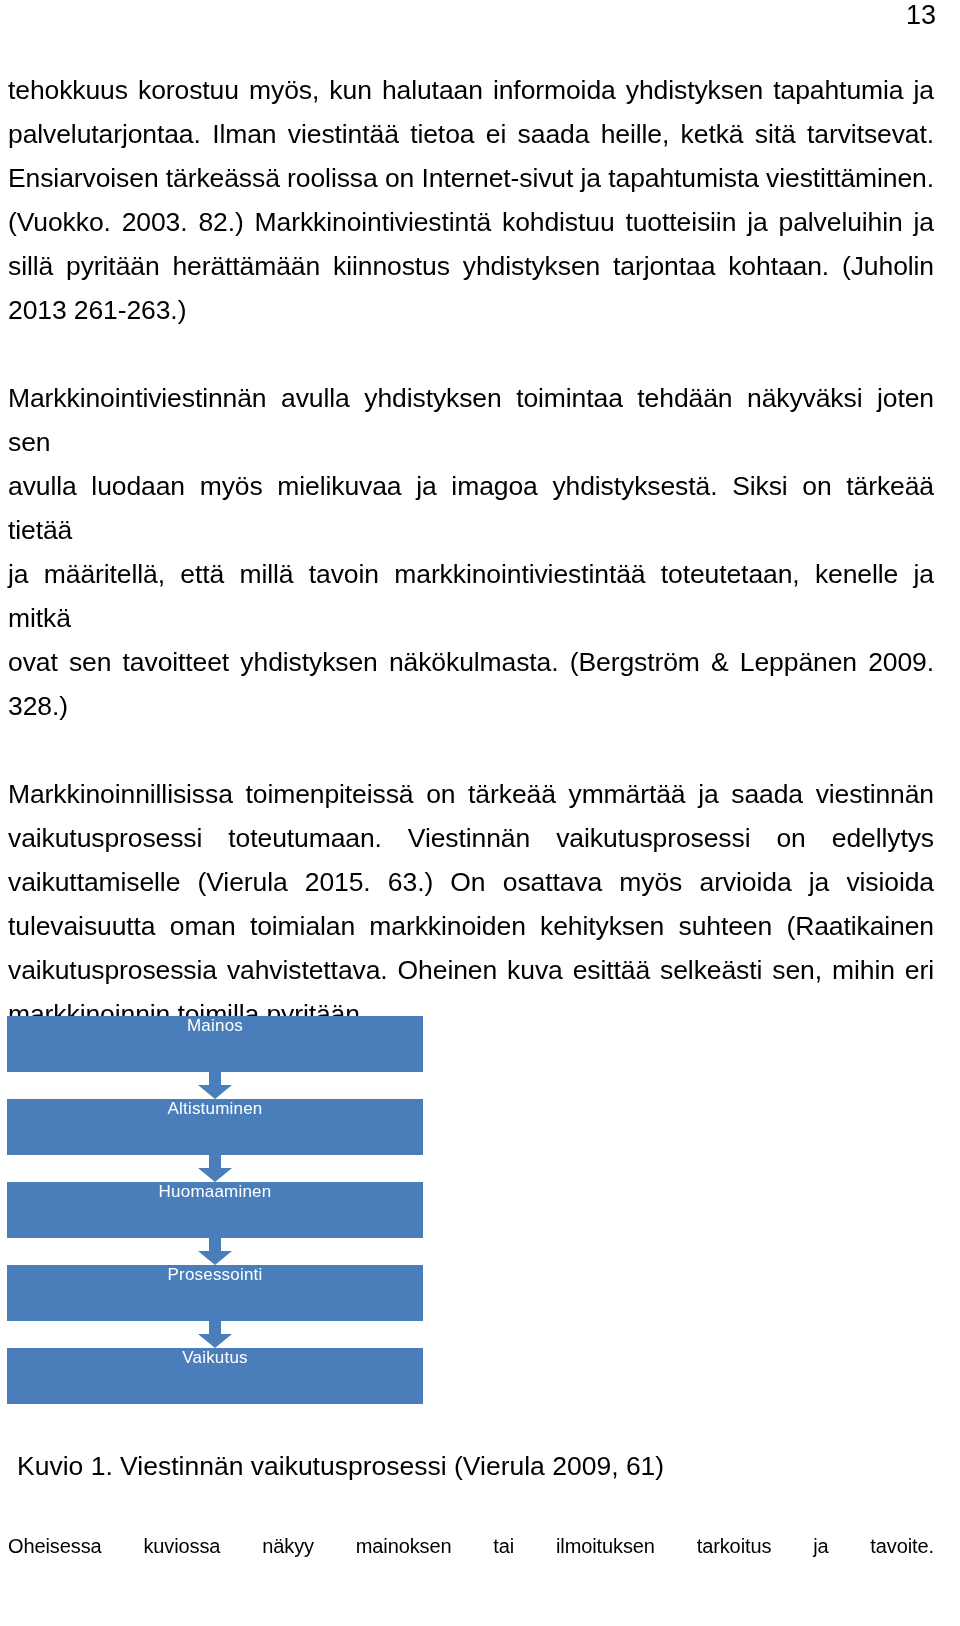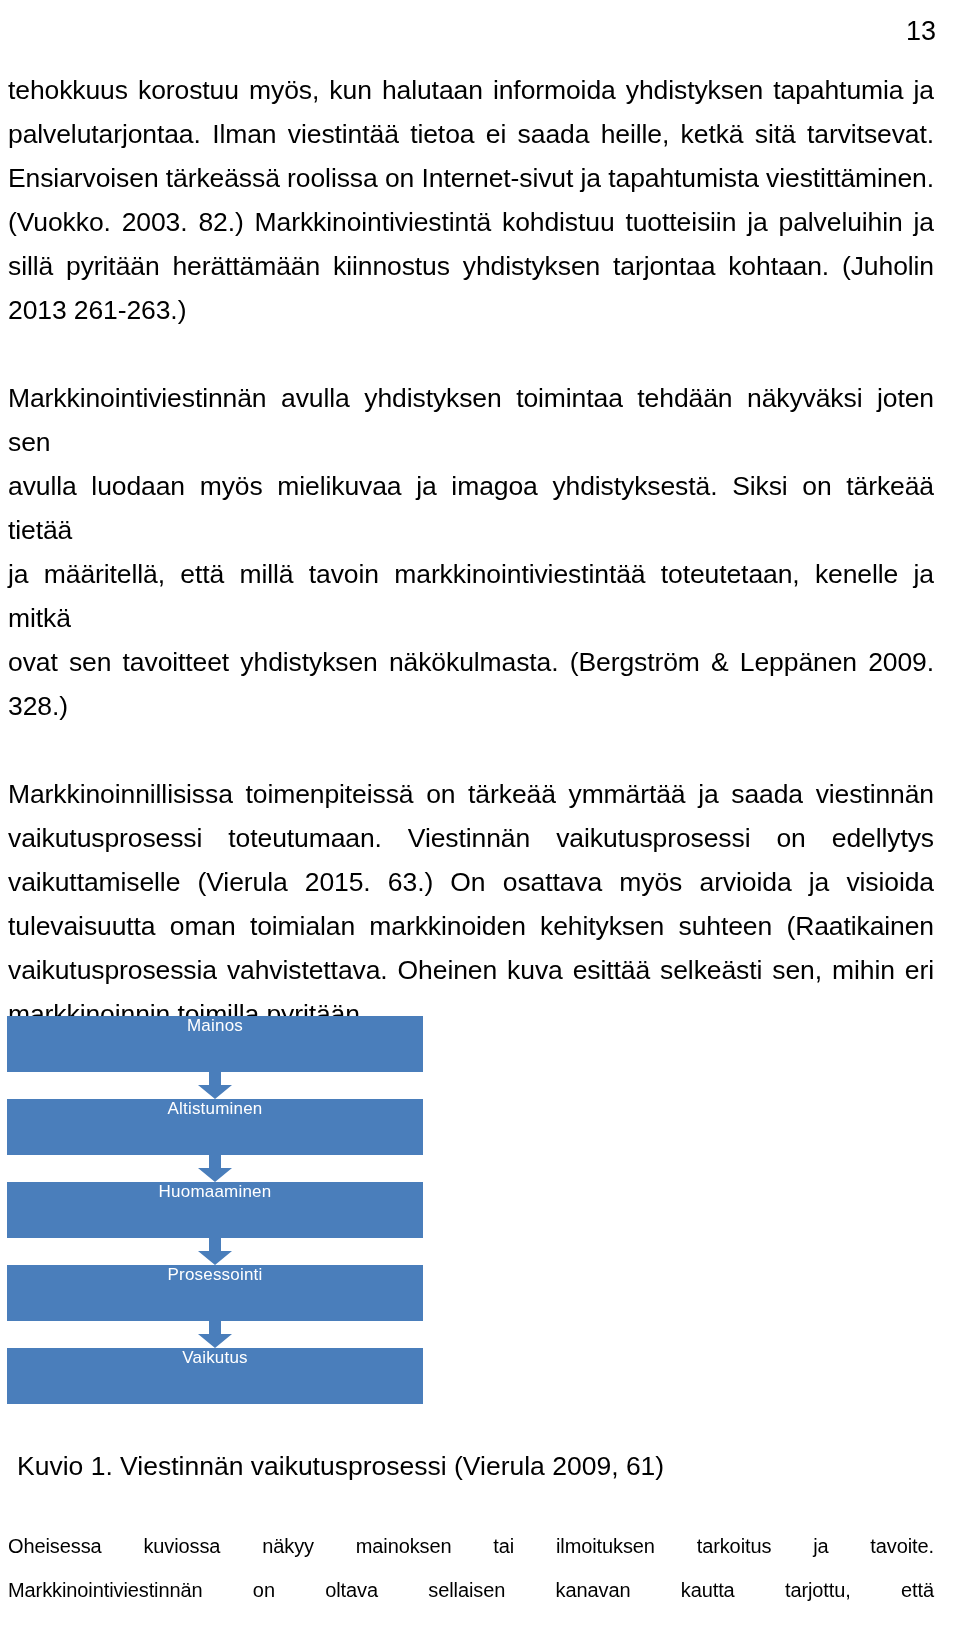--- a/index.html
+++ b/index.html
@@ -19,21 +19,21 @@
   .page {
     position: relative;
     width: 960px;
     height: 1626px;
     box-sizing: border-box;
   }
 
   
   .page-number {
     position: absolute;
-    top: 18px;
+    top: 2px;
     right: 24px;
     font-size: 27px;
     line-height: 1;
     letter-spacing: 0px;
     text-align: center;
   }
 
   
   .content {
     position: absolute;
@@ -214,17 +214,16 @@
       <span>Vaikutus</span>
     </div>
 
   </div>
 
   <div class="caption">Kuvio 1. Viestinnän vaikutusprosessi (Vierula 2009, 61)</div>
 
   <div class="tail">
     <p>
       <span class="line">Oheisessa kuviossa näkyy mainoksen tai ilmoituksen tarkoitus ja tavoite.</span>
-      <span class="line">Markkinointiviestinnän on oltava sellaisen kanavan kautta tarjottu, että</span>
     </p>
   </div>
 
 </div>
 
 </body></html>

